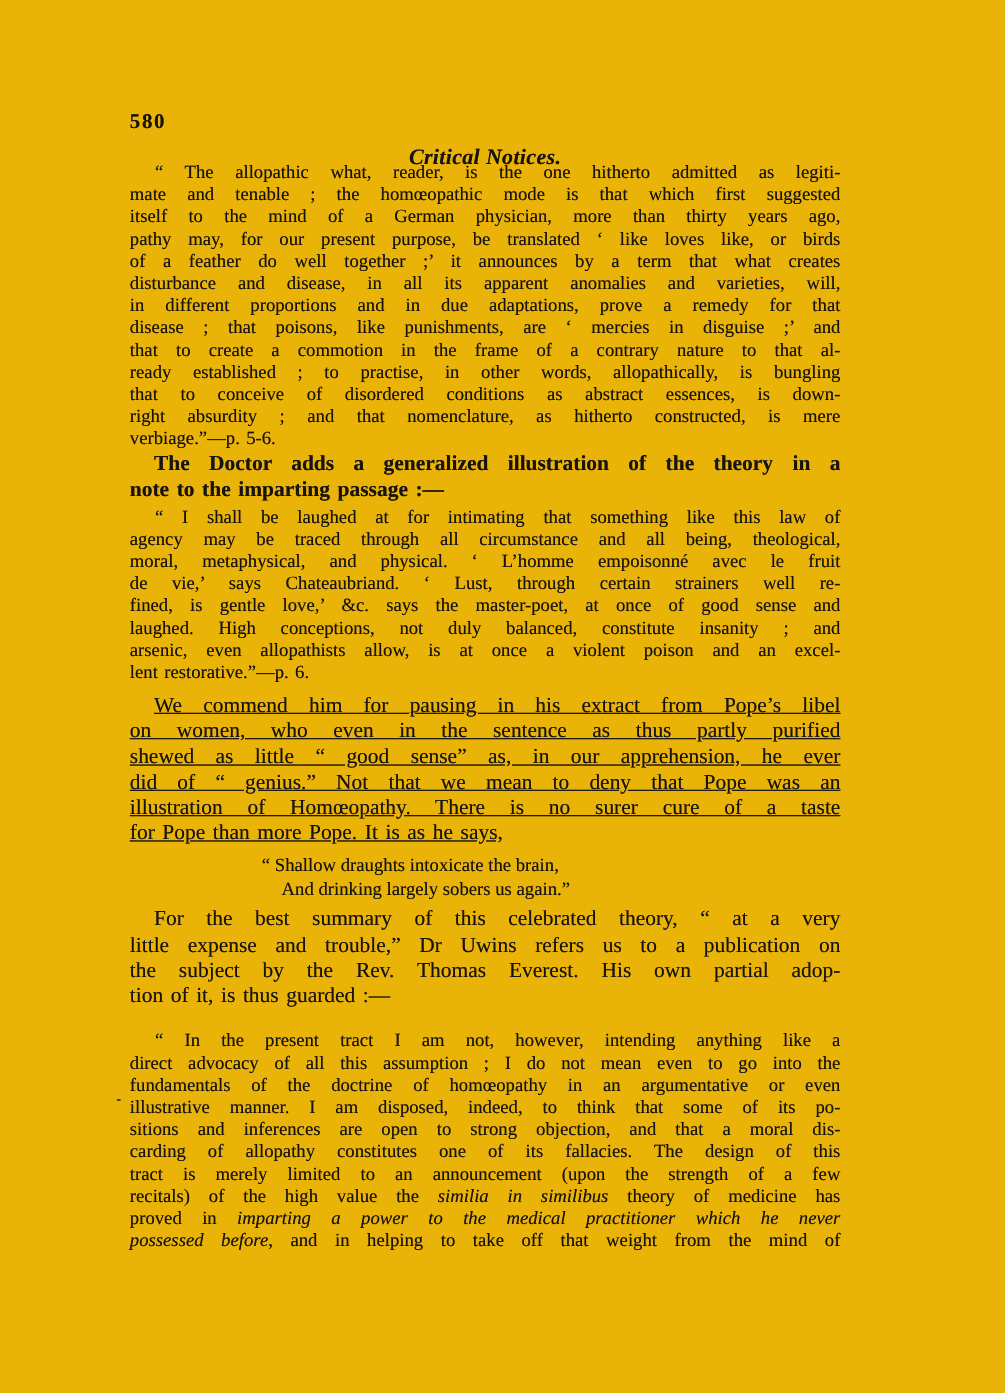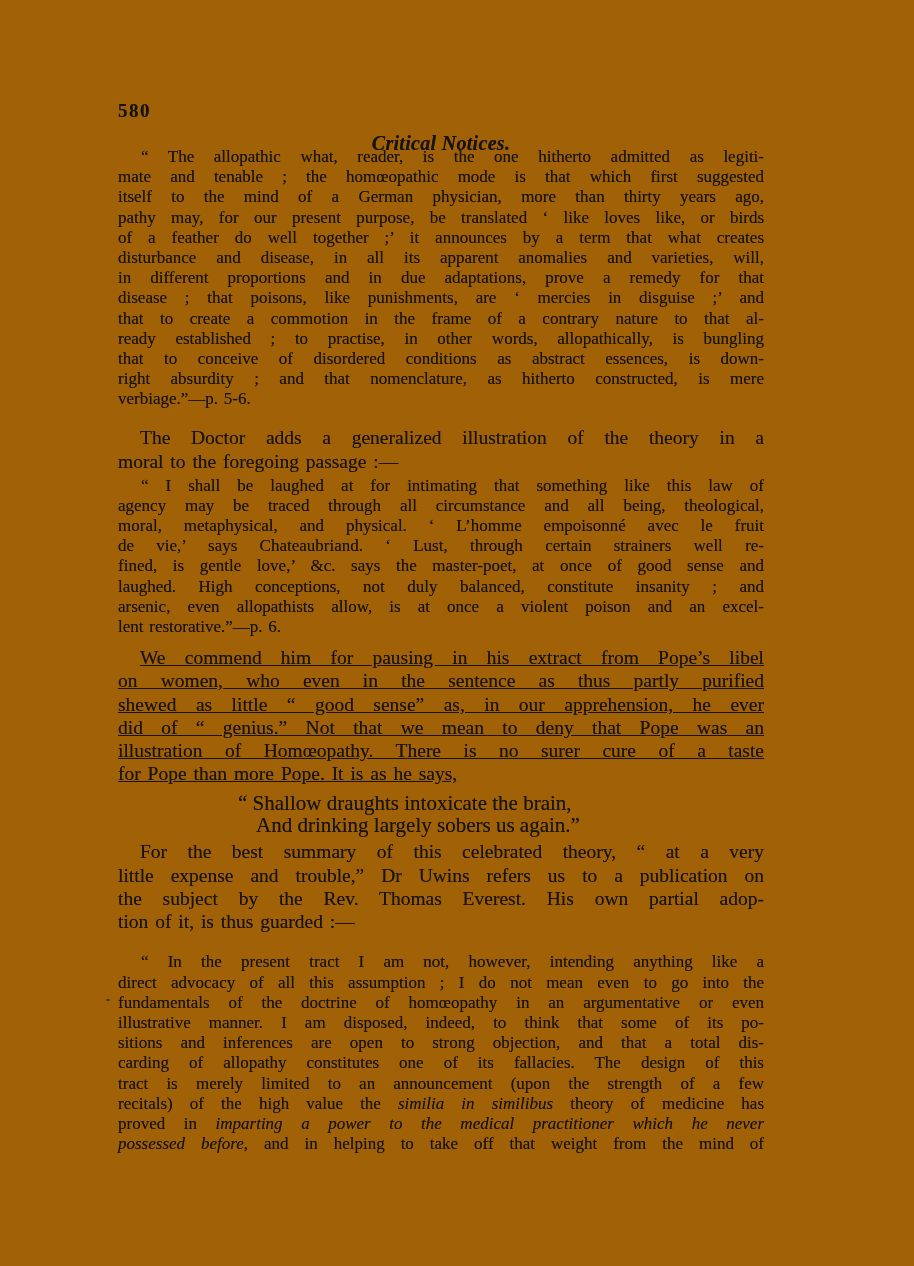--- a/index.html
+++ b/index.html
@@ -1,20 +1,20 @@
 <!DOCTYPE html>
 <html><head>
 <meta charset="utf-8">
 <style>
   html, body { margin: 0; padding: 0; background: #ffffff; }
   .page {
     position: relative;
     width: 914px;
     height: 1266px;
-    background: #a16207;
+    background: #eab308;
     color: #171310;
     font-family: "Liberation Serif", "DejaVu Serif", serif;
     overflow: hidden;
   }
   .content {
     position: absolute;
     left: 118px;
     top: 100px;
     width: 646px;
     text-shadow: 0 0 0.4px rgba(20,15,10,0.6);
@@ -27,23 +27,23 @@
   }
   .running-title {
     position: absolute; left: 0; width: 100%; top: 0;
     text-align: center; font-style: italic; font-weight: bold;
     font-size: 20px; letter-spacing: 0.3px; margin-top: 32px;
   }
   
   .block { margin: 0; }
   .quote { font-size: 17px; line-height: 20.2px; word-spacing: 1.5px; }
   .para  { font-size: 19.5px; line-height: 23.2px; word-spacing: 2px; }
-  .verse { font-size: 21px; line-height: 22px; padding-left: 120px; }
+  .verse { font-size: 17px; line-height: 22px; padding-left: 120px; }
   .q1 { margin-top: 26px; }
-  .p1 { margin-top: 16px; line-height: 24px; }
+  .p1 { margin-top: 0; line-height: 24px; font-weight: bold; }
   .q2 { margin-top: 2px; }
   .p2 { margin-top: 9px; text-decoration: underline; }
   .v1 { margin-top: 7px; }
   .p3 { margin-top: 4px; }
   .q3 { margin-top: 19px; }
   .line {
     text-align: justify;
     text-align-last: justify;
   }
   .line.short { text-align: left; text-align-last: left; }
@@ -82,21 +82,21 @@
       <div class="line">disease ; that poisons, like punishments, are ‘ mercies in disguise ;’ and</div>
       <div class="line">that to create a commotion in the frame of a contrary nature to that al-</div>
       <div class="line">ready established ; to practise, in other words, allopathically, is bungling</div>
       <div class="line">that to conceive of disordered conditions as abstract essences, is down-</div>
       <div class="line">right absurdity ; and that nomenclature, as hitherto constructed, is mere</div>
       <div class="line short">verbiage.”—p. 5-6.</div>
     </div>
 
     <div class="block para p1">
       <div class="line fl-p">The Doctor adds a generalized illustration of the theory in a</div>
-      <div class="line short">moral to the foregoing passage :—</div>
+      <div class="line short">note to the imparting passage :—</div>
     </div>
 
     <div class="block quote q2">
       <div class="line fl-q">“ I shall be laughed at for intimating that something like this law of</div>
       <div class="line">agency may be traced through all circumstance and all being, theological,</div>
       <div class="line">moral, metaphysical, and physical.  ‘ L’homme empoisonné avec le fruit</div>
       <div class="line">de vie,’ says Chateaubriand.  ‘ Lust, through certain strainers well re-</div>
       <div class="line">fined, is gentle love,’ &amp;c. says the master-poet, at once of good sense and</div>
       <div class="line">laughed.  High conceptions, not duly balanced, constitute insanity ; and</div>
       <div class="line">arsenic, even allopathists allow, is at once a violent poison and an excel-</div>
@@ -122,21 +122,21 @@
       <div class="line">little expense and trouble,” Dr Uwins refers us to a publication on</div>
       <div class="line">the subject by the Rev. Thomas Everest.  His own partial adop-</div>
       <div class="line short">tion of it, is thus guarded :—</div>
     </div>
 
     <div class="block quote q3">
       <div class="line fl-q">“ In the present tract I am not, however, intending anything like a</div>
       <div class="line">direct advocacy of all this assumption ; I do not mean even to go into the</div>
       <div class="line">fundamentals of the doctrine of homœopathy in an argumentative or even</div>
       <div class="line">illustrative manner.  I am disposed, indeed, to think that some of its po-</div>
-      <div class="line">sitions and inferences are open to strong objection, and that a total dis-</div>
+      <div class="line">sitions and inferences are open to strong objection, and that a moral dis-</div>
       <div class="line">carding of allopathy constitutes one of its fallacies.  The design of this</div>
       <div class="line">tract is merely limited to an announcement (upon the strength of a few</div>
       <div class="line">recitals) of the high value the <i>similia in similibus</i> theory of medicine has</div>
       <div class="line">proved in <i>imparting a power to the medical practitioner which he never</i></div>
       <div class="line"><i>possessed before</i>, and in helping to take off that weight from the mind of</div>
     </div>
 
   </div>
 </div>
 

